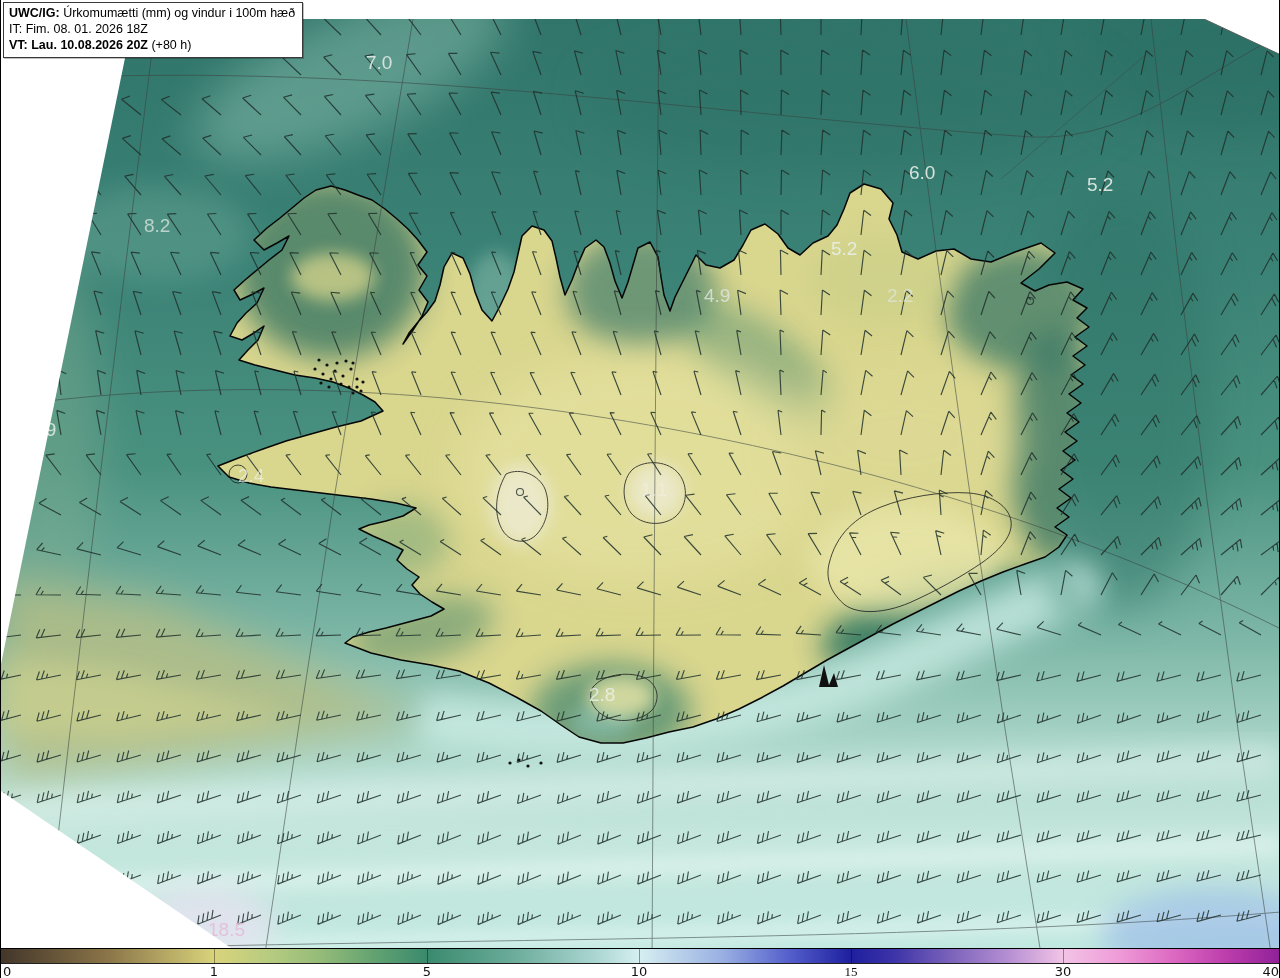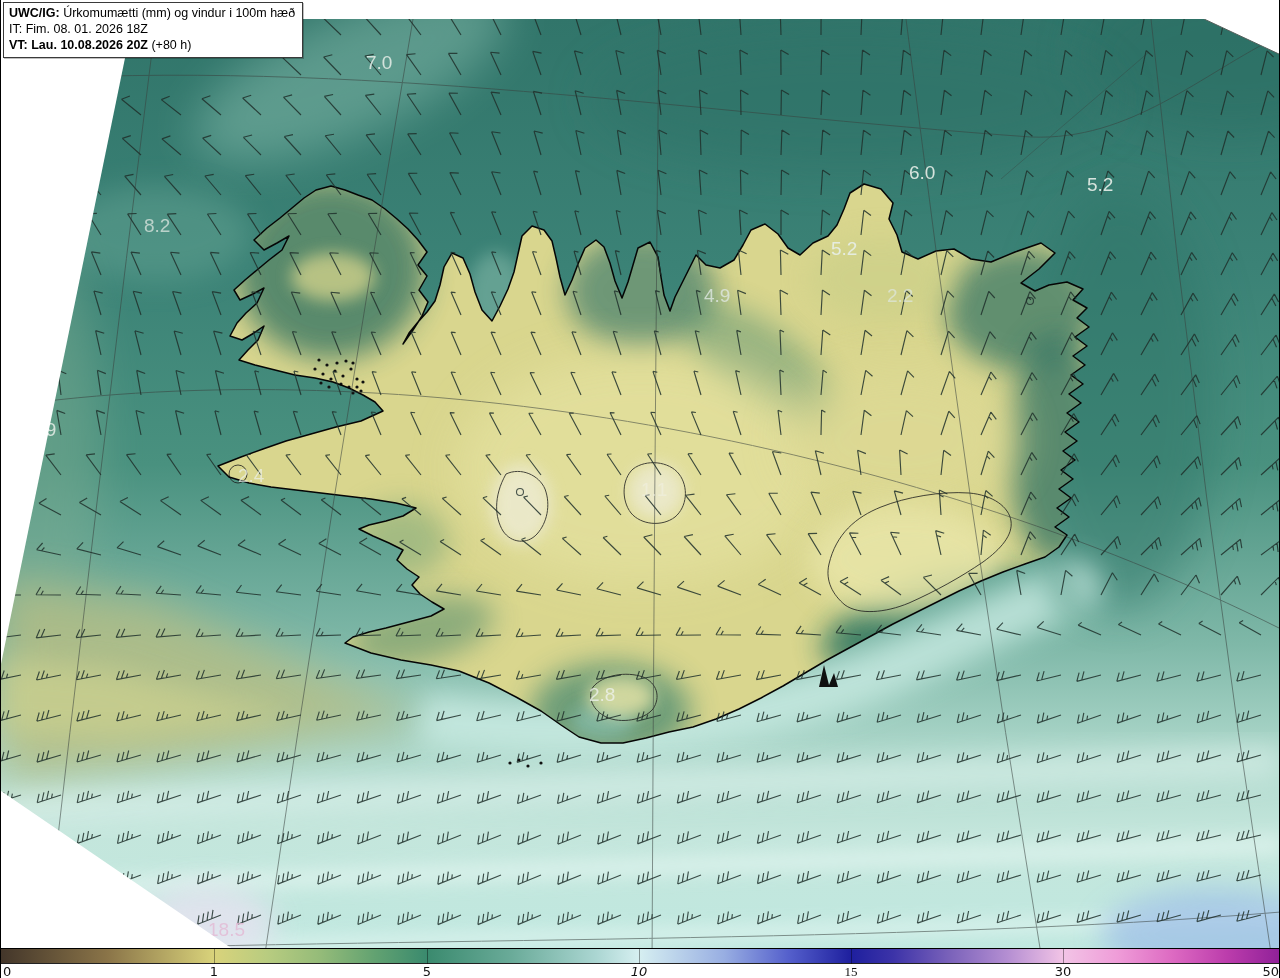--- a/index.html
+++ b/index.html
@@ -197,20 +197,20 @@
         <div class="cbar-tick" style="left: 213px;"></div>
         <div class="cbar-tick" style="left: 426px;"></div>
         <div class="cbar-tick" style="left: 638px;"></div>
         <div class="cbar-tick" style="left: 850px;"></div>
         <div class="cbar-tick" style="left: 1062px;"></div>
       </div>
     <div class="cbar-labels" id="cbarLabels">
         <div class="cbar-label first" style="left: 2px;">0</div>
         <div class="cbar-label" style="left: 213px;">1</div>
         <div class="cbar-label" style="left: 426px;">5</div>
-        <div class="cbar-label" style="left: 638px; font-style: italic;">10</div>
+        <div class="cbar-label" style="left: 638px;">10</div>
         <div class="cbar-label" style="left: 850px; font-family: Liberation Serif, serif;">15</div>
         <div class="cbar-label" style="left: 1062px;">30</div>
-        <div class="cbar-label last" style="left: 1278px;">50</div>
+        <div class="cbar-label last" style="left: 1278px;">40</div>
       </div>
   </div>
 
 </div>
 
 </body></html>

